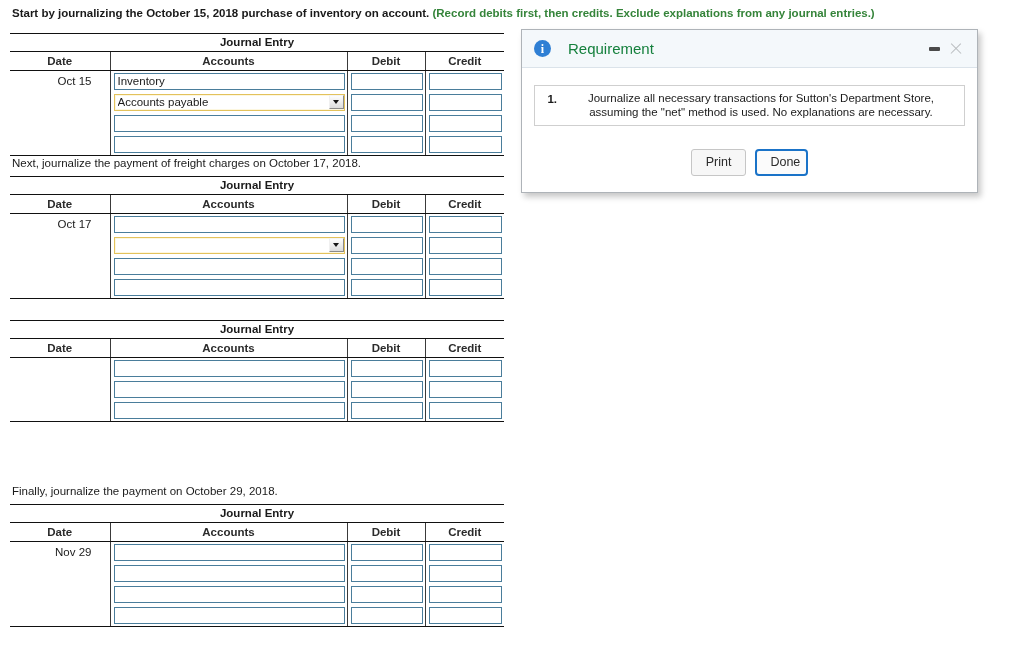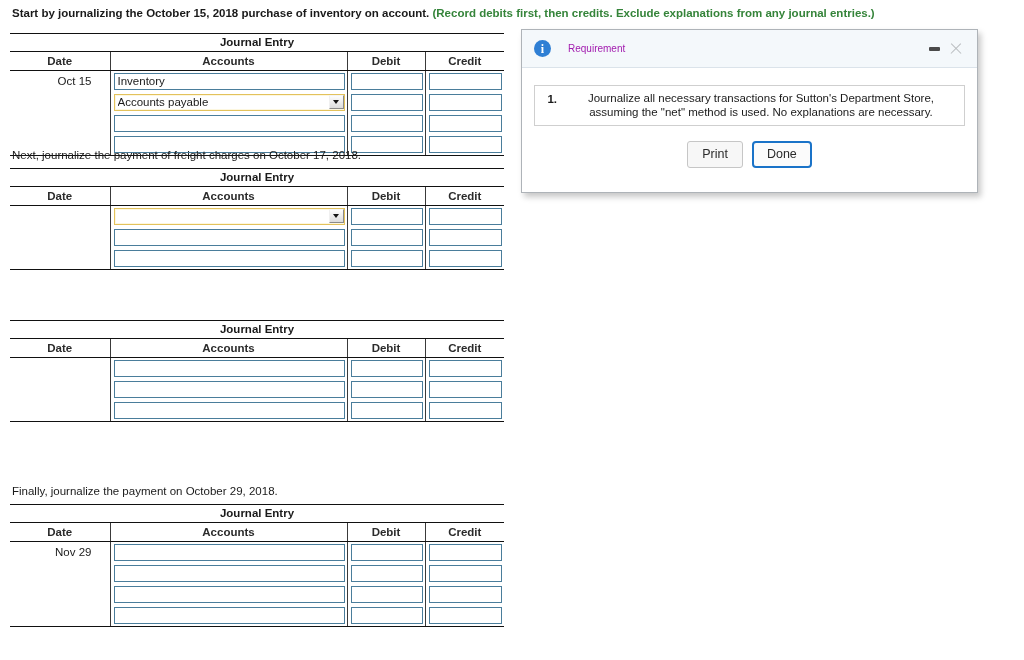--- a/index.html
+++ b/index.html
@@ -156,22 +156,22 @@
     background: #2f7fd4;
     color: #ffffff;
     font-size: 12px; font-weight: bold;
     font-family: "Liberation Serif", serif;
     display: flex; align-items: center; justify-content: center;
     line-height: 1;
     flex: 0 0 auto;
   }
   .dlg-title-text {
     margin-left: 17px;
-    font-size: 10px;
-    color: #a21caf;
+    font-size: 15px;
+    color: #15803d;
     flex: 1 1 auto;
   }
   .win-btn {
     width: 22px; height: 22px;
     display: flex; align-items: center; justify-content: center;
     flex: 0 0 auto;
   }
   .min-glyph { width: 11px; height: 4px; background: #4a4a4a; border-radius: 1px; }
   .close-glyph { position: relative; width: 14px; height: 14px; }
   .close-glyph::before, .close-glyph::after {
@@ -205,26 +205,27 @@
   .btn {
     font-family: "Liberation Sans", sans-serif;
     font-size: 12.5px;
     color: #2b2b2b;
     background: #f7f7f7;
     border: 1px solid #c6c6c6;
     border-radius: 3px;
     padding: 5px 14px 6px 14px;
     line-height: 14px;
     cursor: pointer;
+    margin-top: 8px;
   }
   .btn.primary {
     background: #fbfbfb;
     border: 2px solid #1a73c8;
     border-radius: 4px;
-    padding: 4px 13px 5px 13px;
+    padding: 4px 6px 5px 13px;
   }
 </style>
 </head>
 <body>
 
 <div id="root">
 
   <div class="worksheet">
     <p class="prompt prompt-0">
       <span>Start by journalizing the October 15, 2018 purchase of inventory on account. </span><span class="green">(Record debits first, then credits. Exclude explanations from any journal entries.)</span>
@@ -307,41 +308,53 @@
             </tr>
             <tr class="endrow">
               <td></td>
               <td></td>
               <td></td>
               <td class="last"></td>
             </tr>
           </tbody>
         </table>
       </div>
-      <div class="worksheet" style="top: 148px;">
+      <div class="worksheet" style="top: 156px;">
         <p class="section-label">Next, journalize the payment of freight charges on October 17, 2018.</p>
         <table class="je">
           <colgroup>
             <col style="width:100px">
             <col style="width:237px">
             <col style="width:78px">
             <col style="width:79px">
           </colgroup>
           <thead>
             <tr>
               <th colspan="4" class="je-title">Journal Entry</th>
             </tr>
             <tr>
               <th class="col">Date</th>
               <th class="col">Accounts</th>
               <th class="col">Debit</th>
               <th class="col last">Credit</th>
             </tr>
           </thead>
           <tbody>
+            <tr>
+              <td class="datecell">Oct 17</td>
+              <td class="cellpad">
+                <input class="fi" type="text" style="">
+              </td>
+              <td class="cellpad">
+                <input class="fi num" type="text" style="">
+              </td>
+              <td class="cellpad last">
+                <input class="fi num" type="text" style="">
+              </td>
+            </tr>
             <tr>
               <td class="datecell"></td>
               <td class="cellpad">
                 <div class="combo">
                   <span class="combo-text"></span>
                   <span class="combo-btn">
                     <span class="tri"></span>
                   </span>
                 </div>
               </td>

